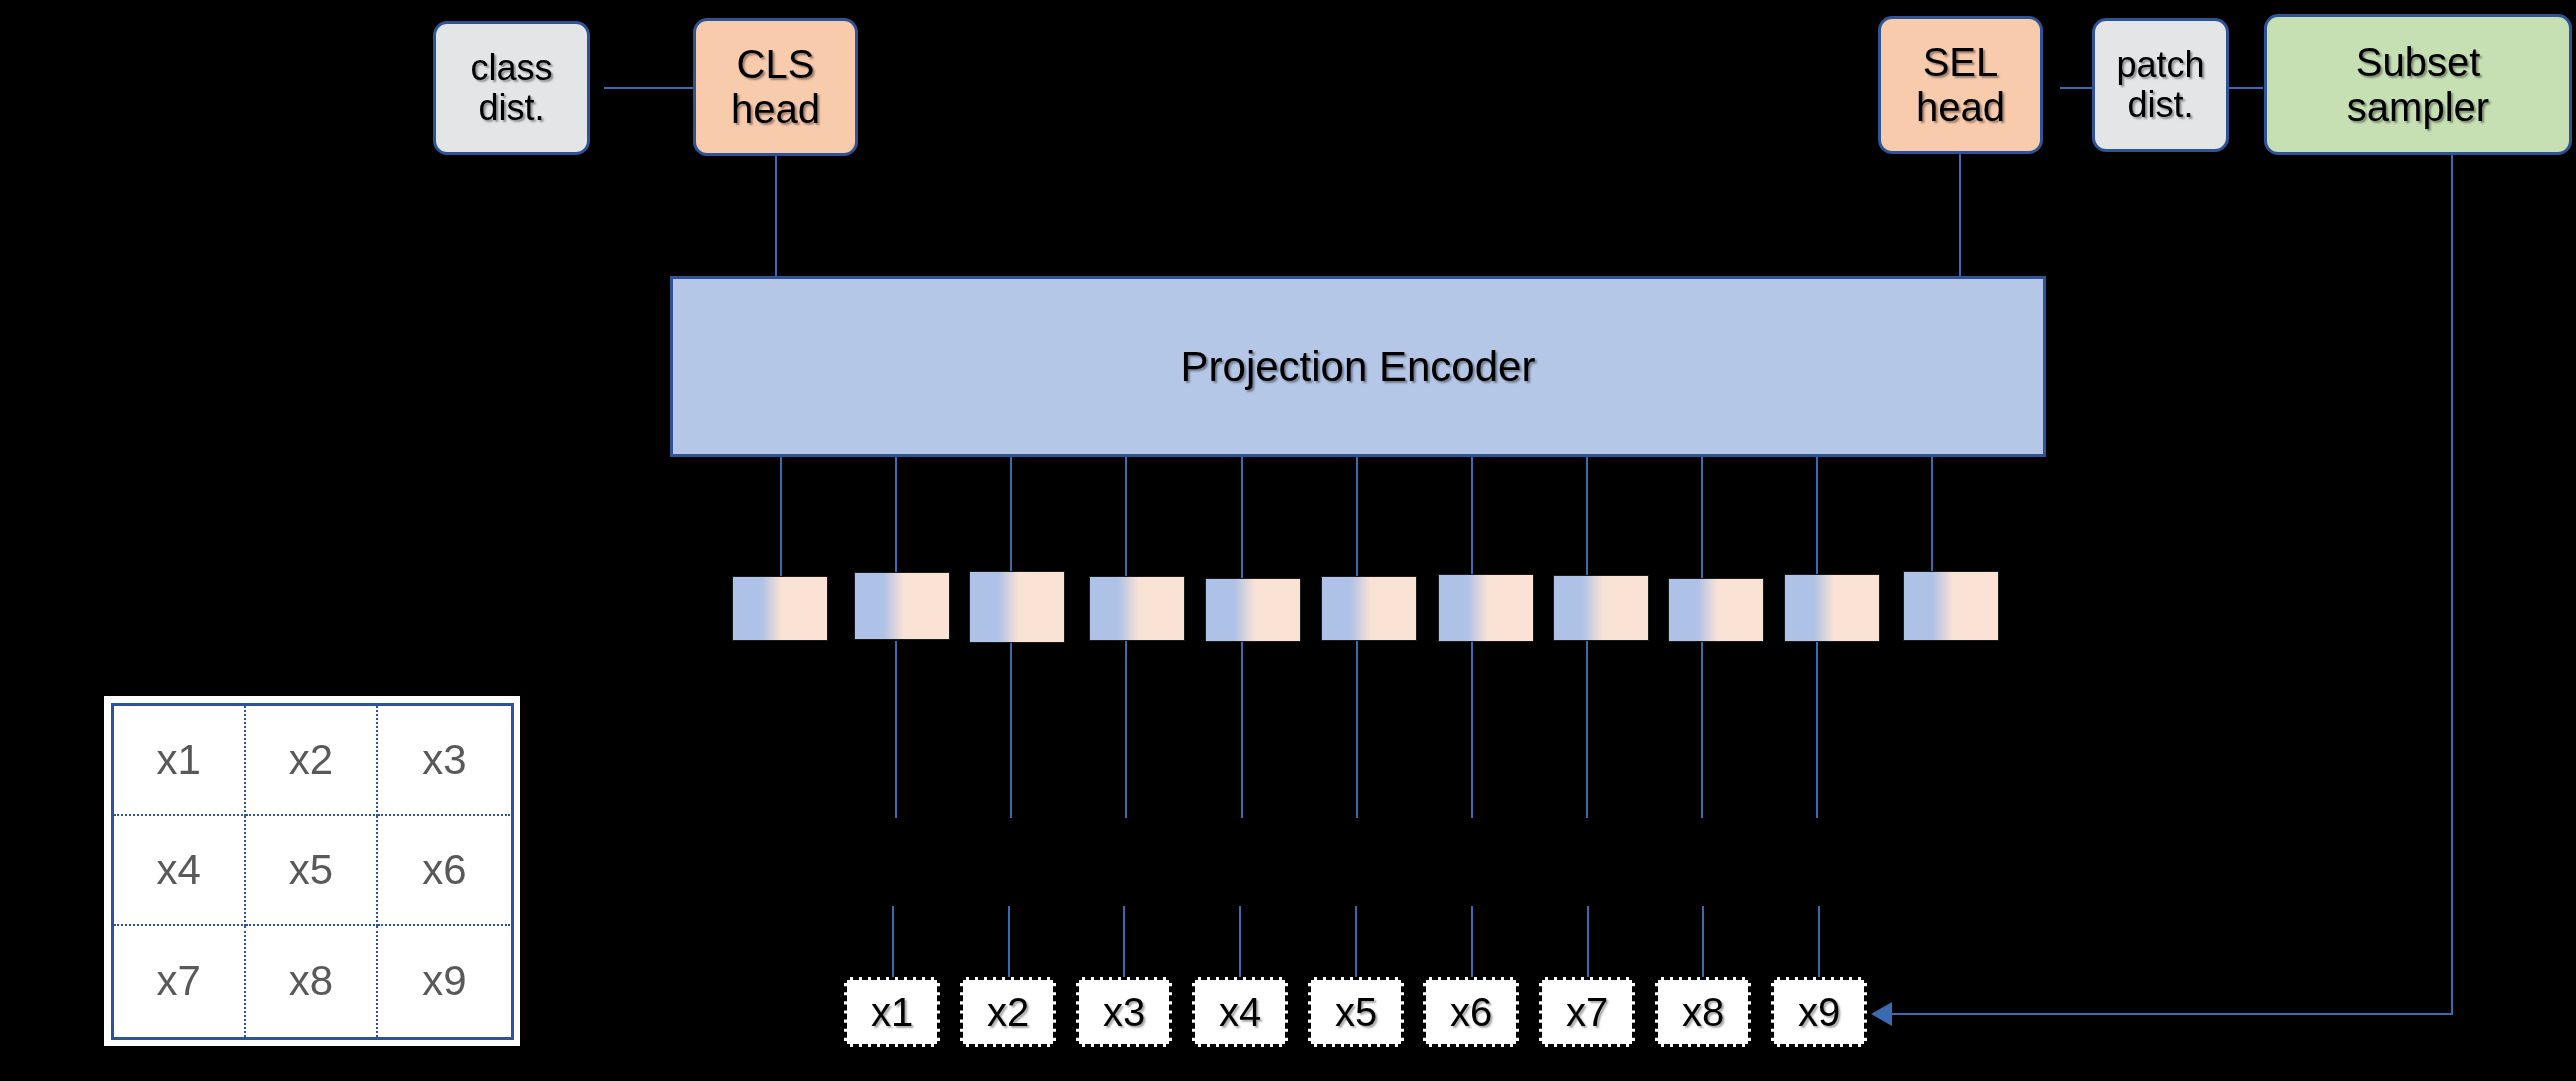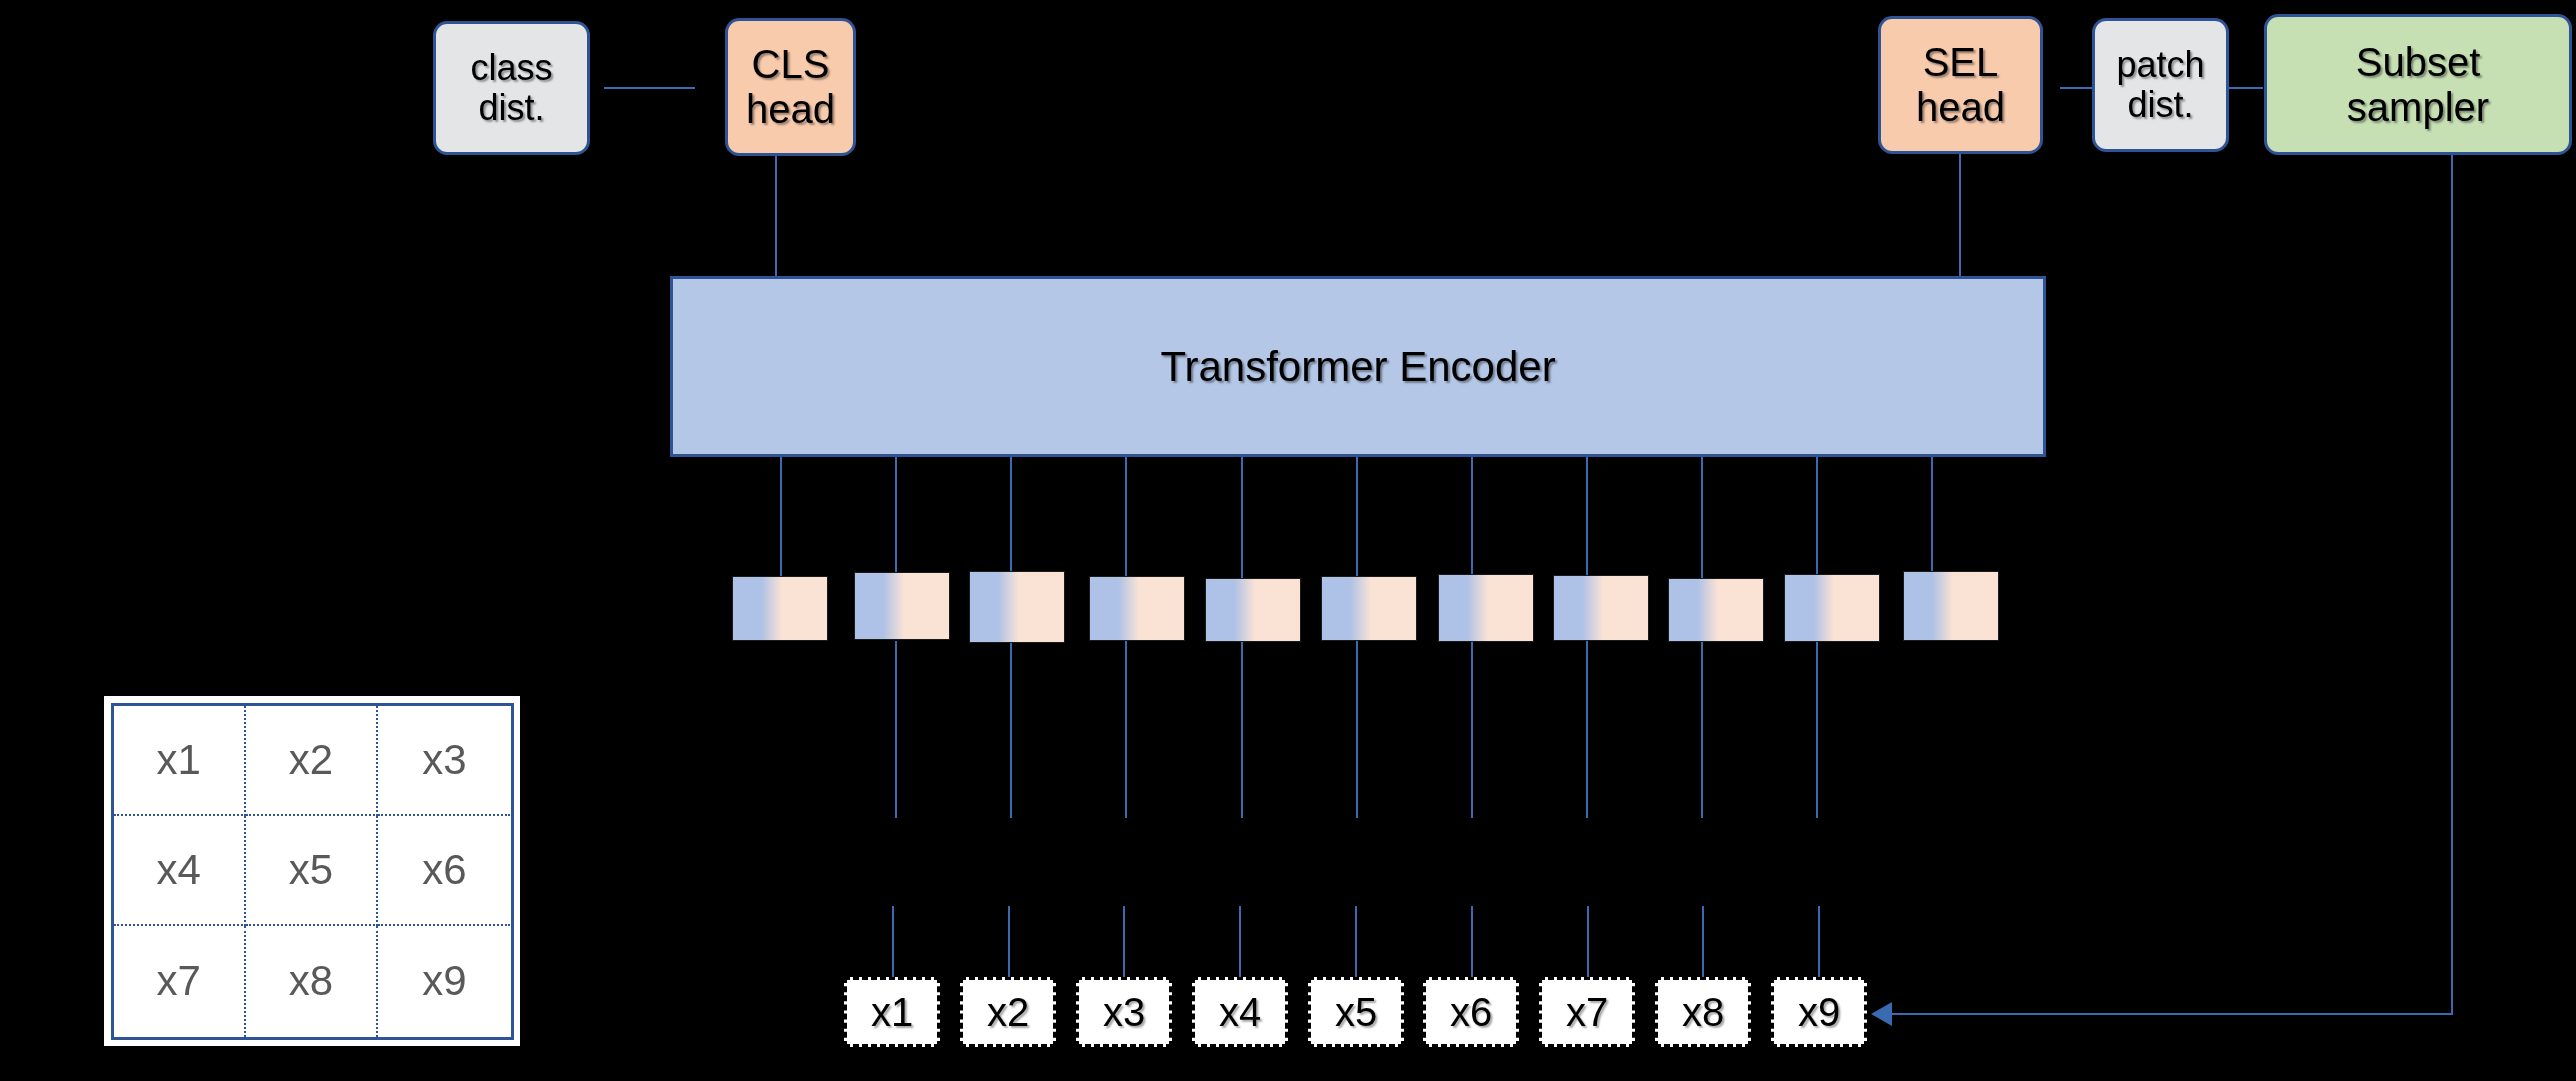--- a/index.html
+++ b/index.html
@@ -164,33 +164,33 @@
   <div class="line v" style="left:1239px; top:906px; height:73px;"></div>
   <div class="line v" style="left:1355px; top:906px; height:73px;"></div>
   <div class="line v" style="left:1471px; top:906px; height:73px;"></div>
   <div class="line v" style="left:1587px; top:906px; height:73px;"></div>
   <div class="line v" style="left:1702px; top:906px; height:73px;"></div>
   <div class="line v" style="left:1818px; top:906px; height:73px;"></div>
 
   <div class="node rounded fill-gray t-small" style="left:433px; top:21px; width:157px; height:134px;">class
 dist.</div>
 
-  <div class="node rounded fill-orange t-big" style="left:693px; top:18px; width:131px; height:138px;margin-left:32px;">CLS
+  <div class="node rounded fill-orange t-big" style="left:693px; top:18px; width:165px; height:138px;">CLS
 head</div>
 
   <div class="node rounded fill-orange t-big" style="left:1878px; top:16px; width:165px; height:138px;">SEL
 head</div>
 
   <div class="node rounded fill-gray t-small" style="left:2092px; top:18px; width:137px; height:134px;">patch
 dist.</div>
 
   <div class="node rounded fill-green t-big" style="left:2264px; top:14.3px; width:308px; height:141px;">Subset
 sampler</div>
 
-  <div class="node fill-blue" style="left:670px; top:276px; width:1376px; height:181px; font-size:42px;">Transformer Encoder</div>
+  <div class="node fill-blue" style="left:670px; top:276px; width:1376px; height:181px; font-size:42px;">Projection Encoder</div>
 
   <div class="token" style="left:732px; top:576px; width:96px; height:65px;"></div>
   <div class="token" style="left:854px; top:572px; width:96px; height:68px;"></div>
   <div class="token" style="left:969px; top:571px; width:96px; height:72px;"></div>
   <div class="token" style="left:1089px; top:576px; width:96px; height:65px;"></div>
   <div class="token" style="left:1205px; top:578px; width:96px; height:64px;"></div>
   <div class="token" style="left:1321px; top:576px; width:96px; height:65px;"></div>
   <div class="token" style="left:1438px; top:574px; width:96px; height:68px;"></div>
   <div class="token" style="left:1553px; top:575px; width:96px; height:66px;"></div>
   <div class="token" style="left:1668px; top:578px; width:96px; height:64px;"></div>

